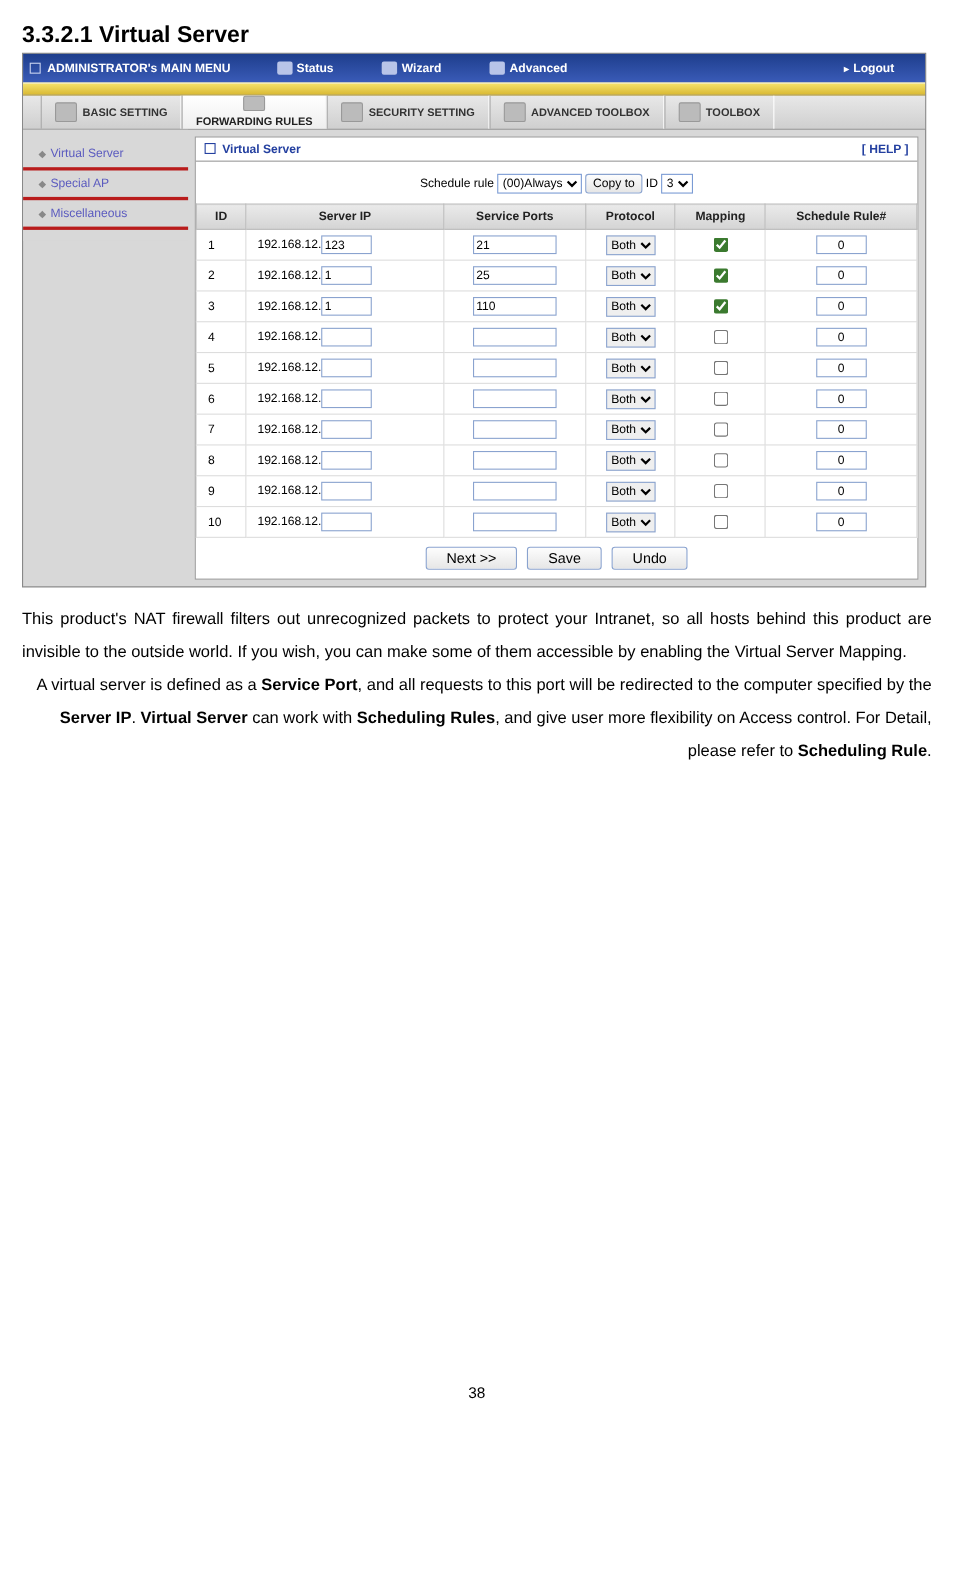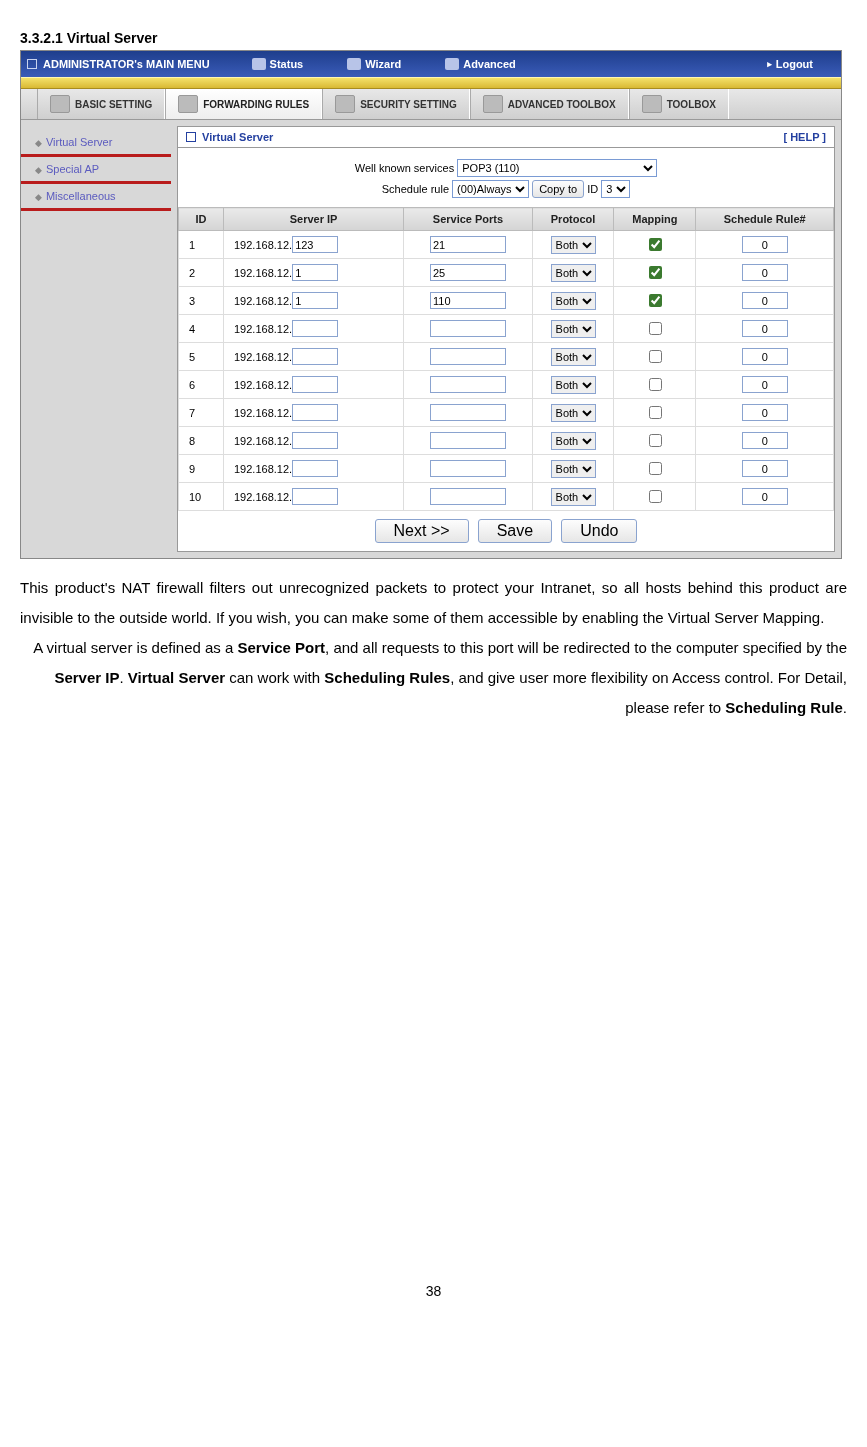--- a/index.html
+++ b/index.html
@@ -6,23 +6,23 @@
     margin: 0;
     padding: 20px;
     font-family: Arial, Helvetica, sans-serif;
     font-size: 15px;
     color: #000;
     background: #fff;
     width: 867px;
     box-sizing: border-box;
   }
   h3.section-heading {
-    font-size: 14px;
-    font-weight: bold;
-    margin: 10px 0 4px 0;
+    font-size: 21px;
+    font-weight: bold;
+    margin: 0 0 4px 0;
   }
   .screenshot {
     border: 1px solid #888;
     background: #d8d8d8;
     width: 820px;
     font-size: 11px;
   }
   .topbar {
     background: linear-gradient(#1e3e8c, #3a5bb8);
     color: #fff;
@@ -62,20 +62,21 @@
     padding: 0 12px;
     border-left: 1px solid #aaa;
     border-right: 1px solid #fff;
     font-size: 10px;
     font-weight: bold;
     color: #333;
   }
   .tab.active {
     background: linear-gradient(#fff, #eee);
     color: #222;
+    flex-direction: column;
   }
   .tab .ticon {
     width: 18px; height: 16px; background:#bbb; border:1px solid #999; border-radius:2px;
   }
   .body-area {
     display: flex;
     align-items: flex-start;
   }
   .sidebar {
     width: 150px;
@@ -157,21 +158,21 @@
     height: 18px;
   }
   .ip-input { width: 40px; }
   .port-input { width: 70px; }
   .rule-input { width: 40px; text-align:center; }
   .footer-buttons {
     text-align: center;
     padding: 8px 0;
   }
   .footer-buttons button {
-    font-size: 16px;
+    font-size: 13px;
     background: linear-gradient(#fdfdfd,#e6e6e6);
     border:1px solid #8aa3cf;
     border-radius:3px;
     padding: 2px 18px;
     margin: 0 3px;
   }
   .prose {
     margin-top: 14px;
     line-height: 2.0;
     font-size: 15px;
@@ -248,26 +249,20 @@
     </div>
 
     <div class="panel">
       <div class="panel-header">
         <span><span class="sq2"></span><span>Virtual Server</span></span>
         <span class="help">[ HELP ]</span>
       </div>
 
       <div class="controls">
         <div class="row">
-          <span>Well known services</span>
-          <select style="width:200px;">
-            <option>POP3 (110)</option>
-          </select>
-        </div>
-        <div class="row">
           <span>Schedule rule</span>
           <select>
             <option>(00)Always</option>
           </select>
           <button>Copy to</button>
           <span>ID</span>
           <select>
             <option>3</option>
           </select>
         </div>

